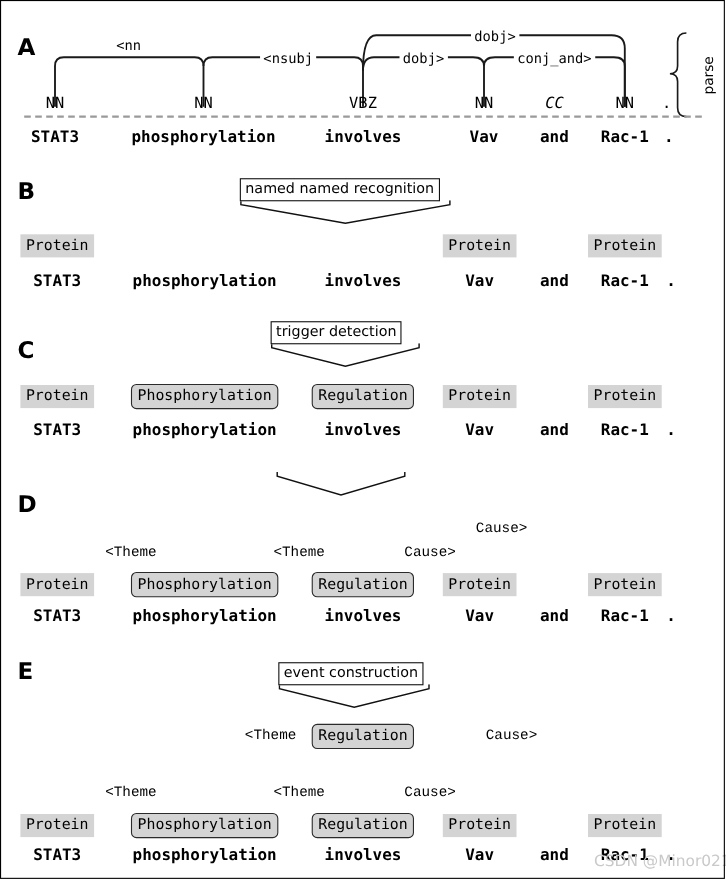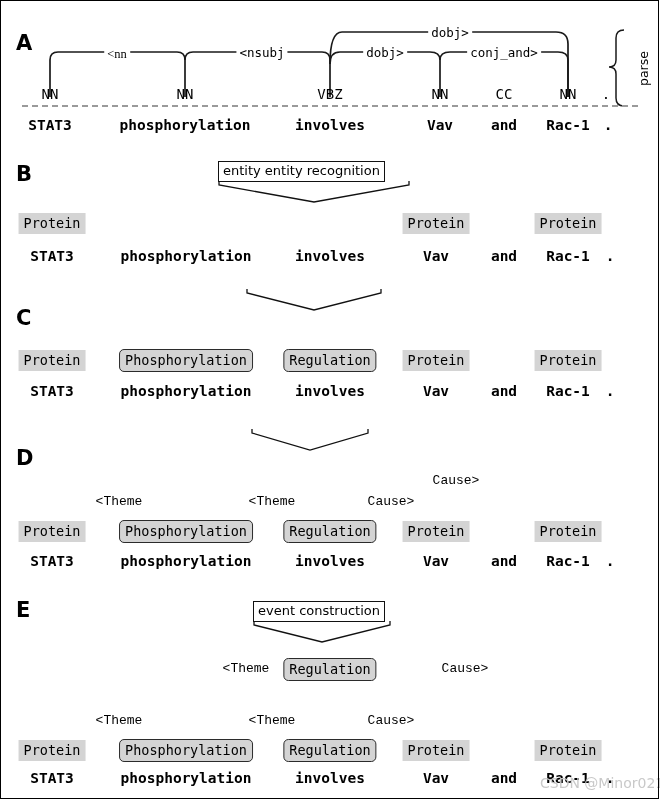--- a/index.html
+++ b/index.html
@@ -120,34 +120,34 @@
 
       <path d="M330,64 Q330,52 340,52 L430,52 Q440,52 440,60 L440,97"></path>
 
       <path d="M440,60 Q440,52 450,52 L558,52 Q568,52 568,60 L568,97"></path>
 
       <path d="M330,64 Q330,32 342,32 L556,32 Q568,32 568,44 L568,97"></path>
 
       <path class="thin" d="M624,30 Q616,30 616,38 L616,60 Q616,67 609,67 Q616,67 616,74 L616,98 Q616,106 624,106"></path>
     </svg>
 
-    <div class="arclabel" style="left:117px;top:48px;font-family:Liberation Serif, serif;">&lt;nn</div>
+    <div class="arclabel" style="left:117px;top:34px;">&lt;nn</div>
     <div class="arclabel" style="left:262px;top:46px;">&lt;nsubj</div>
     <div class="arclabel" style="left:385px;top:46px;">dobj&gt;</div>
     <div class="arclabel" style="left:504px;top:46px;">conj_and&gt;</div>
     <div class="arclabel" style="left:450px;top:26px;">dobj&gt;</div>
 
     <div class="parse-word" style="left:636px;top:86px;">parse</div>
 
     <div>
       <div class="pos" style="left:50px;top:86px;">NN</div>
       <div class="pos" style="left:185px;top:86px;">NN</div>
       <div class="pos" style="left:330px;top:86px;">VBZ</div>
       <div class="pos" style="left:440px;top:86px;">NN</div>
-      <div class="pos" style="left:504px;top:86px;">CC</div>
+      <div class="pos" style="left:504px;top:86px;font-style:italic;">CC</div>
       <div class="pos" style="left:568px;top:86px;">NN</div>
       <div class="pos" style="left:606px;top:86px;">.</div>
     </div>
 
     <div class="dashline" style="left:22px;top:105px;width:616px;"></div>
 
     <div class="words" style="top:117px;">
       <div class="word" style="left:50px;top:0;">STAT3</div>
       <div class="word" style="left:185px;top:0;">phosphorylation</div>
       <div class="word" style="left:330px;top:0;">involves</div>
@@ -155,21 +155,21 @@
       <div class="word" style="left:504px;top:0;">and</div>
       <div class="word" style="left:568px;top:0;">Rac-1</div>
       <div class="word" style="left:608px;top:0;">.</div>
     </div>
   </div>
 
   <div class="panel" style="top:150px;height:130px;">
     <div class="panel-letter" style="left:16px;top:12px;">B</div>
 
     <div class="proclabel" style="left:314px;top:10px;">
-      <span class="lbl">entity entity recognition</span>
+      <span class="lbl">named named recognition</span>
       <svg width="192" height="22" viewBox="0 0 192 22" style="margin-left:0;">
         <path d="M1,0 L1,4 L96,21 L191,4 L191,0" fill="#fff" stroke="#111" stroke-width="1.3"></path>
       </svg>
     </div>
 
     <div class="tagrow" style="top:63px;">
       <div class="tag plain" style="left:52px;top:0;">Protein</div>
       <div class="tag plain" style="left:436px;top:0;">Protein</div>
       <div class="tag plain" style="left:568px;top:0;">Protein</div>
     </div>
@@ -182,20 +182,21 @@
       <div class="word" style="left:504px;top:0;">and</div>
       <div class="word" style="left:568px;top:0;">Rac-1</div>
       <div class="word" style="left:610px;top:0;">.</div>
     </div>
   </div>
 
   <div class="panel" style="top:280px;height:140px;">
     <div class="panel-letter" style="left:16px;top:26px;">C</div>
 
     <div class="proclabel" style="left:314px;top:10px;">
+      <span class="lbl">trigger detection</span>
       <svg width="136" height="22" viewBox="0 0 136 22">
         <path d="M1,0 L1,4 L68,21 L135,4 L135,0" fill="#fff" stroke="#111" stroke-width="1.3"></path>
       </svg>
     </div>
 
     <div class="tagrow" style="top:70px;">
       <div class="tag plain" style="left:52px;top:0;">Protein</div>
       <div class="tag boxed" style="left:186px;top:-1px;">Phosphorylation</div>
       <div class="tag boxed" style="left:330px;top:-1px;">Regulation</div>
       <div class="tag plain" style="left:436px;top:0;">Protein</div>

